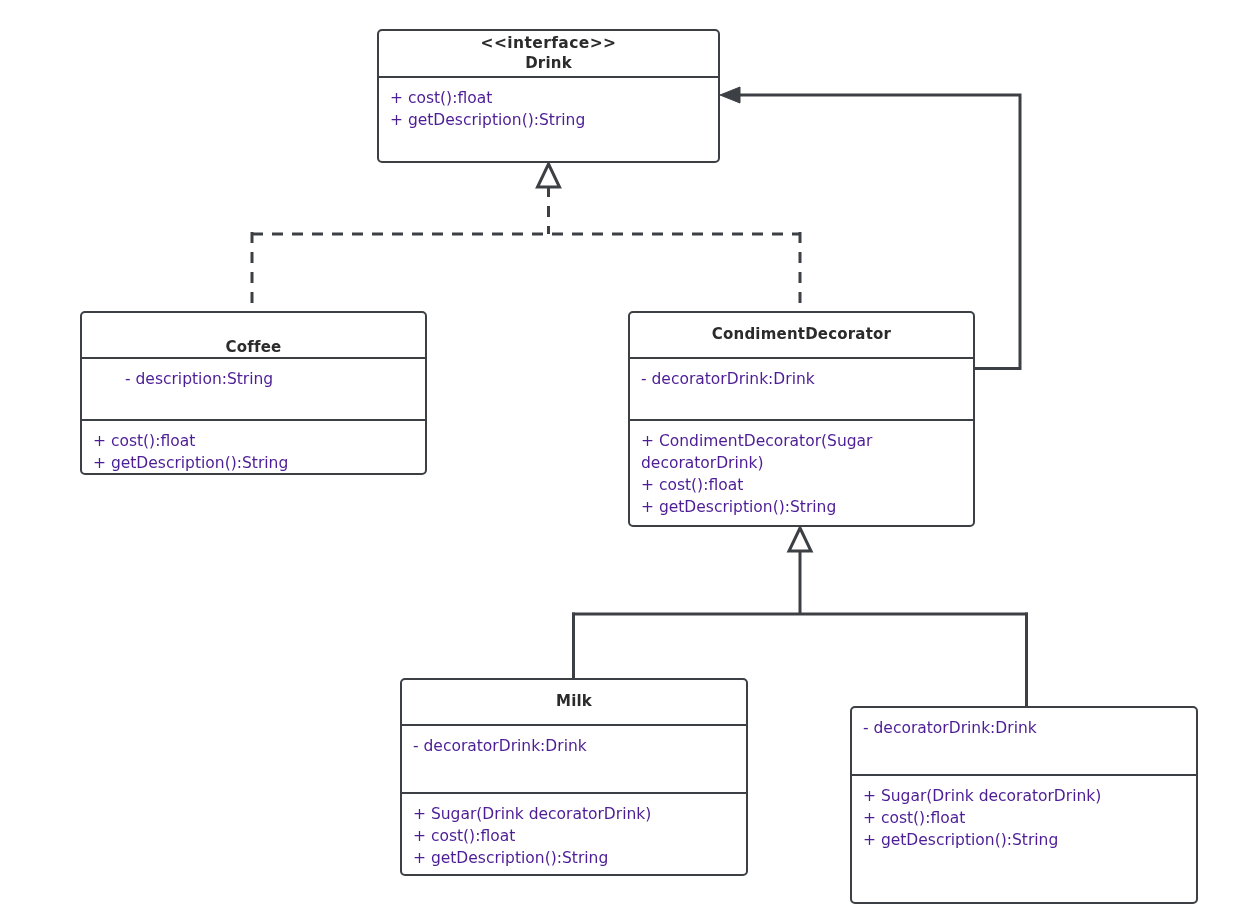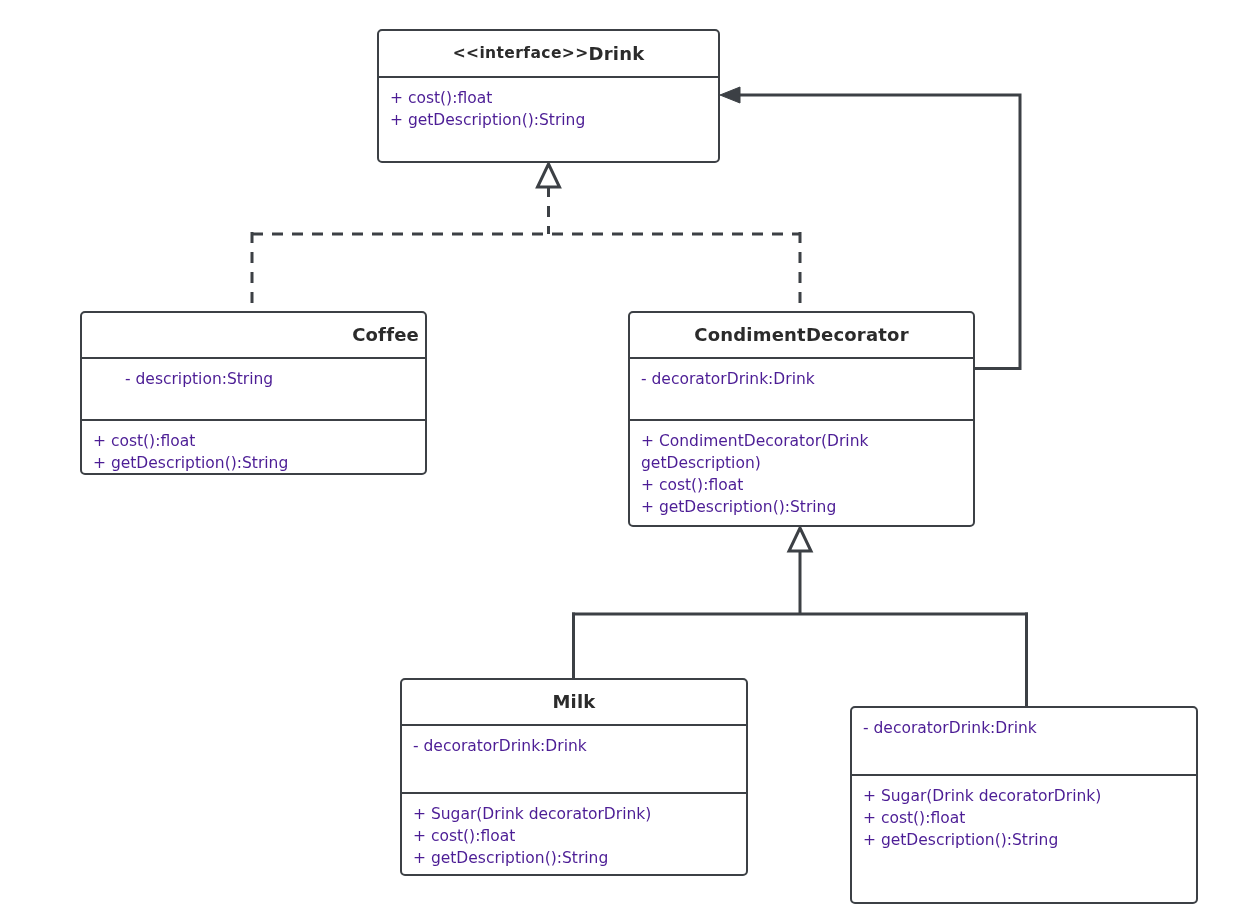--- a/index.html
+++ b/index.html
@@ -36,34 +36,34 @@
   }
   .uml-header {
     box-sizing: border-box;
     text-align: center;
     color: #2b2b2b;
     font-weight: bold;
     font-size: 16.5px;
     letter-spacing: 0.2px;
     padding: 0 6px;
     display: flex;
-    flex-direction: row;
+    flex-direction: column;
     align-items: center;
     justify-content: center;
     border-bottom: 2px solid #3c4045;
   }
   .uml-stereotype {
     font-weight: bold;
     font-size: 15.5px;
     letter-spacing: 0.4px;
     line-height: 1.28;
   }
   .uml-name {
     font-weight: bold;
-    font-size: 18px;
+    font-size: 15px;
     line-height: 1.28;
   }
   .uml-compartment {
     box-sizing: border-box;
     padding: 9px 11px 6px 11px;
     color: #575b5f;
     font-size: 15.5px;
     line-height: 1.42;
   }
   .uml-compartment.with-rule {
@@ -142,21 +142,21 @@
   </div>
 
   <div class="uml-class" style="left:628px; top:311px; width:347px; height:216px;">
     <div class="uml-header" style="height:46px;">
       <span class="uml-name">CondimentDecorator</span>
     </div>
     <div class="uml-compartment" style="height:60px;">
       <div class="uml-member">- decoratorDrink:Drink</div>
     </div>
     <div class="uml-compartment with-rule">
-      <div class="uml-member">+ CondimentDecorator(Drink getDescription)</div>
+      <div class="uml-member">+ CondimentDecorator(Sugar decoratorDrink)</div>
       <div class="uml-member">+ cost():float</div>
       <div class="uml-member">+ getDescription():String</div>
     </div>
   </div>
 
   <div class="uml-class" style="left:400px; top:678px; width:348px; height:198px;">
     <div class="uml-header" style="height:46px;">
       <span class="uml-name">Milk</span>
     </div>
     <div class="uml-compartment" style="height:66px;">

